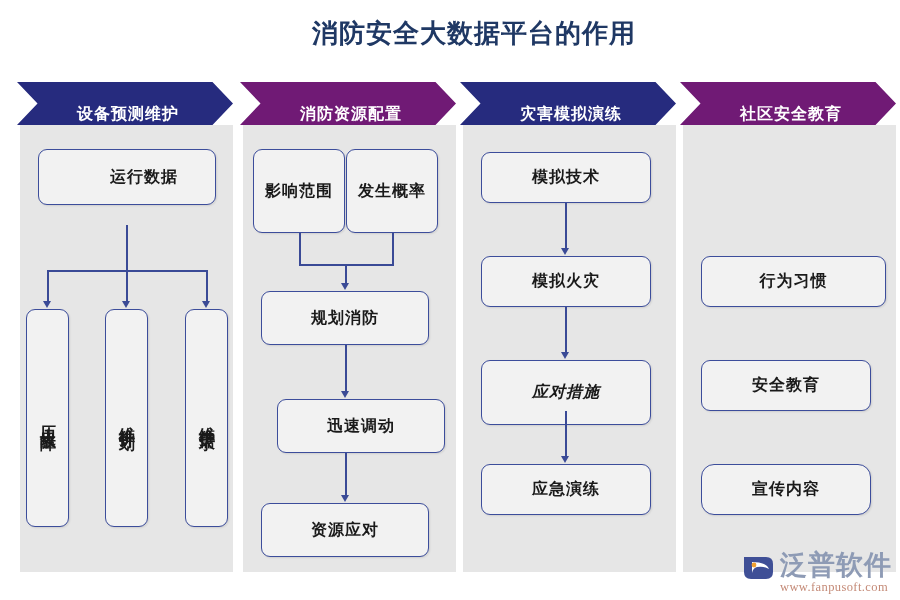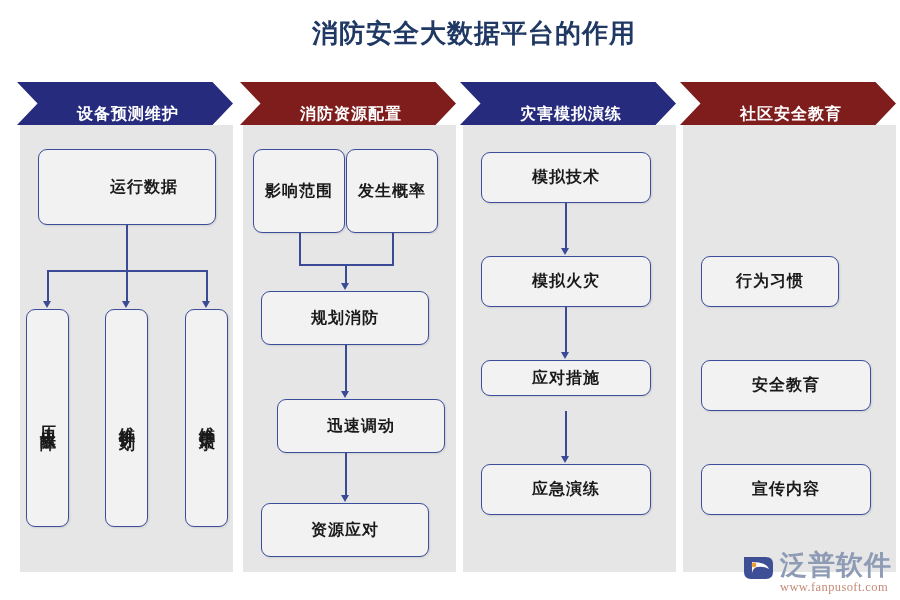--- a/index.html
+++ b/index.html
@@ -33,21 +33,21 @@
   
   .chev{
     position:relative;
     height:43px;
     margin-left:7px;
     width:216px;
     display:flex;align-items:flex-end;justify-content:center;
     clip-path:polygon(0 0, 90.5% 0, 100% 50%, 90.5% 100%, 0 100%, 9.5% 50%);
   }
   .chev.navy{background:#262B7E;}
-  .chev.gold{background:#7f1d1d;}
+  .chev.gold{background:#701a75;}
   .chev-label{
     font-size:16px;font-weight:bold;color:#ffffff;
     letter-spacing:1px;white-space:nowrap;
     padding-left:6px;
   }
 
   
   .panel{
     position:relative;
     background:#E6E6E6;
@@ -124,21 +124,21 @@
 <div id="stage">
 
   <div class="page-title">消防安全大数据平台的作用</div>
 
   <div class="column col-0">
     <div class="chev navy">
       <span class="chev-label">设备预测维护</span>
     </div>
     <div class="panel">
 
-      <div class="node" style="left:18px;top:24px;width:178px;height:76px;padding-left:34px;">运行数据</div>
+      <div class="node" style="left:18px;top:24px;width:178px;height:56px;padding-left:34px;">运行数据</div>
 
       <div class="conn vline" style="left:106px;top:100px;height:46px;"></div>
 
       <div class="conn hline" style="left:27px;top:145px;width:160px;"></div>
 
       <div class="conn vline" style="left:27px;top:145px;height:32px;"></div>
       <div class="arrowhead" style="left:23px;top:176px;"></div>
 
       <div class="conn vline" style="left:106px;top:145px;height:32px;"></div>
       <div class="arrowhead" style="left:102px;top:176px;"></div>
@@ -194,38 +194,38 @@
       <div class="node" style="left:18px;top:27px;width:170px;height:51px;text-align:right;">模拟技术</div>
 
       <div class="conn vline" style="left:102px;top:78px;height:47px;"></div>
       <div class="arrowhead" style="left:98px;top:123px;"></div>
 
       <div class="node" style="left:18px;top:131px;width:170px;height:51px;">模拟火灾</div>
 
       <div class="conn vline" style="left:102px;top:182px;height:47px;"></div>
       <div class="arrowhead" style="left:98px;top:227px;"></div>
 
-      <div class="node" style="left:18px;top:235px;width:170px;height:36px;">应对措施</div>
+      <div class="node" style="left:18px;top:235px;width:170px;height:65px;font-style:italic;">应对措施</div>
 
       <div class="conn vline" style="left:102px;top:286px;height:47px;"></div>
       <div class="arrowhead" style="left:98px;top:331px;"></div>
 
       <div class="node" style="left:18px;top:339px;width:170px;height:51px;">应急演练</div>
     </div>
   </div>
 
   <div class="column col-3">
     <div class="chev gold">
       <span class="chev-label">社区安全教育</span>
     </div>
     <div class="panel">
 
-      <div class="node" style="left:18px;top:131px;width:138px;height:51px;">行为习惯</div>
+      <div class="node" style="left:18px;top:131px;width:185px;height:51px;">行为习惯</div>
       <div class="node" style="left:18px;top:235px;width:170px;height:51px;">安全教育</div>
-      <div class="node" style="left:18px;top:339px;width:170px;height:51px;">宣传内容</div>
+      <div class="node" style="left:18px;top:339px;width:170px;height:51px;border-radius:13px;">宣传内容</div>
     </div>
   </div>
 
   <div class="logo">
     <div class="logo-mark">
       <svg width="34" height="30" viewBox="0 0 34 30">
         <path d="M2 4 L24 4 Q31 4 31 11 L31 19 Q31 26 24 26 L9 26 Q2 26 2 19 Z" fill="#3F4F96"></path>
         <path d="M10 9 Q24 9 27 16 Q22 13 15 14 Q11 15 10 20 Z" fill="#FFFFFF"></path>
         <circle cx="12" cy="12" r="2.4" fill="#F0A030"></circle>
       </svg>

